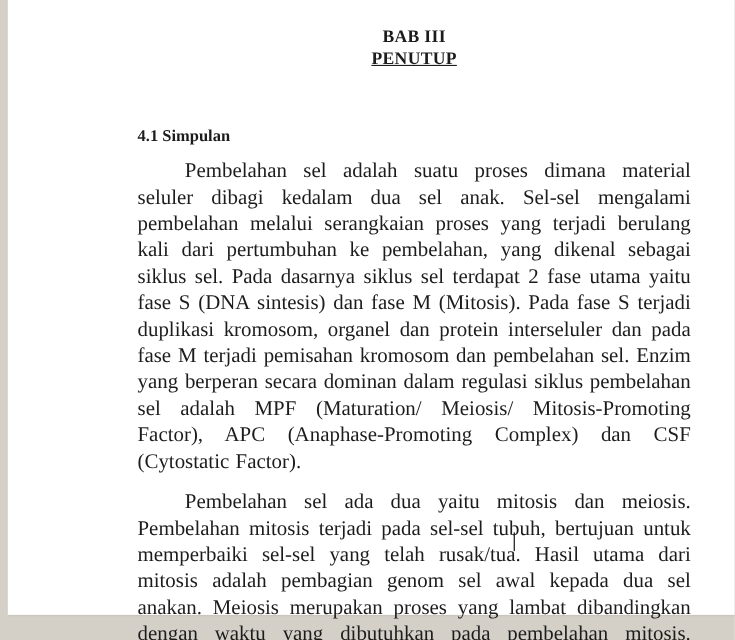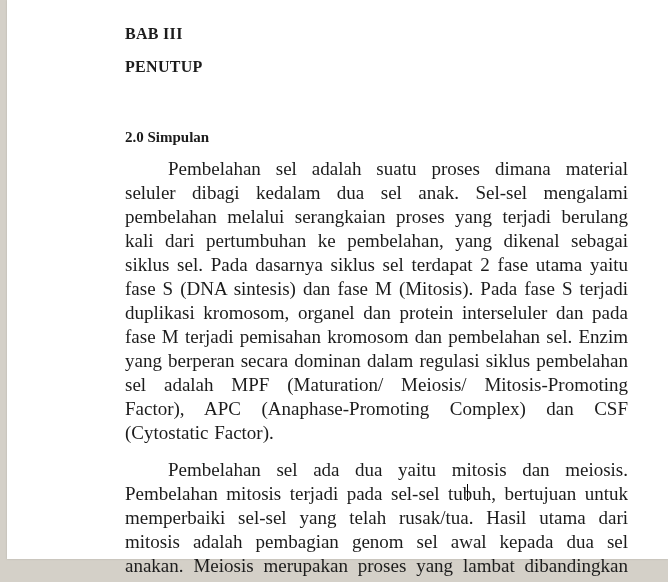--- a/index.html
+++ b/index.html
@@ -25,29 +25,29 @@
       height: 559px;
       background: #ffffff;
       color: #1c1c1c;
       box-sizing: border-box;
       padding: 24px 40px 0 118px;
       box-shadow: 0 0 2px rgba(0,0,0,0.15);
     }
 
     
     .center-title {
-      text-align: left;
+      text-align: center;
       font-weight: bold;
       font-size: 16px;
       line-height: 20px;
       letter-spacing: 0.3px;
       margin: 0;
     }
     .center-title + .center-title {
-      margin-top: 13px;
+      text-decoration: underline;
     }
 
     
     .section-heading {
       font-weight: bold;
       font-size: 15px;
       line-height: 20px;
       margin: 50px 0 0 0;
     }
 
@@ -76,20 +76,20 @@
   </style>
 </head>
 <body>
 
 <div class="page">
 
   <p class="center-title">BAB III</p>
 
   <p class="center-title">PENUTUP</p>
 
-  <p class="section-heading">2.0 Simpulan</p>
+  <p class="section-heading">4.1 Simpulan</p>
 
   <p class="para">Pembelahan sel adalah suatu proses dimana material seluler dibagi kedalam dua sel anak. Sel-sel mengalami pembelahan melalui serangkaian proses yang terjadi berulang kali dari pertumbuhan ke pembelahan, yang dikenal sebagai siklus sel. Pada dasarnya siklus sel terdapat 2 fase utama yaitu fase S (DNA sintesis) dan fase M (Mitosis). Pada fase S terjadi duplikasi kromosom, organel dan protein interseluler dan pada fase M terjadi pemisahan kromosom dan pembelahan sel. Enzim yang berperan secara dominan dalam regulasi siklus pembelahan sel adalah MPF (Maturation/ Meiosis/ Mitosis-Promoting Factor), APC (Anaphase-Promoting Complex) dan CSF (Cytostatic Factor).</p>
 
   <p class="para">Pembelahan sel ada dua yaitu mitosis dan meiosis. Pembelahan mitosis terjadi pada sel-sel tubuh, bertujuan untuk memperbaiki sel-sel yang telah rusak/tua. Hasil utama dari mitosis adalah pembagian genom sel awal kepada dua sel anakan. Meiosis merupakan proses yang lambat dibandingkan dengan waktu yang dibutuhkan pada pembelahan mitosis. Tahapan dalam pembelahan sel antara lain Profase, Metafase, Anafase dan Telofase. Adapun pada meiosis tahapan pembelahan berlangsung dua kali.</p>
 
   <div class="caret"></div>
 </div>
 
 </body></html>

